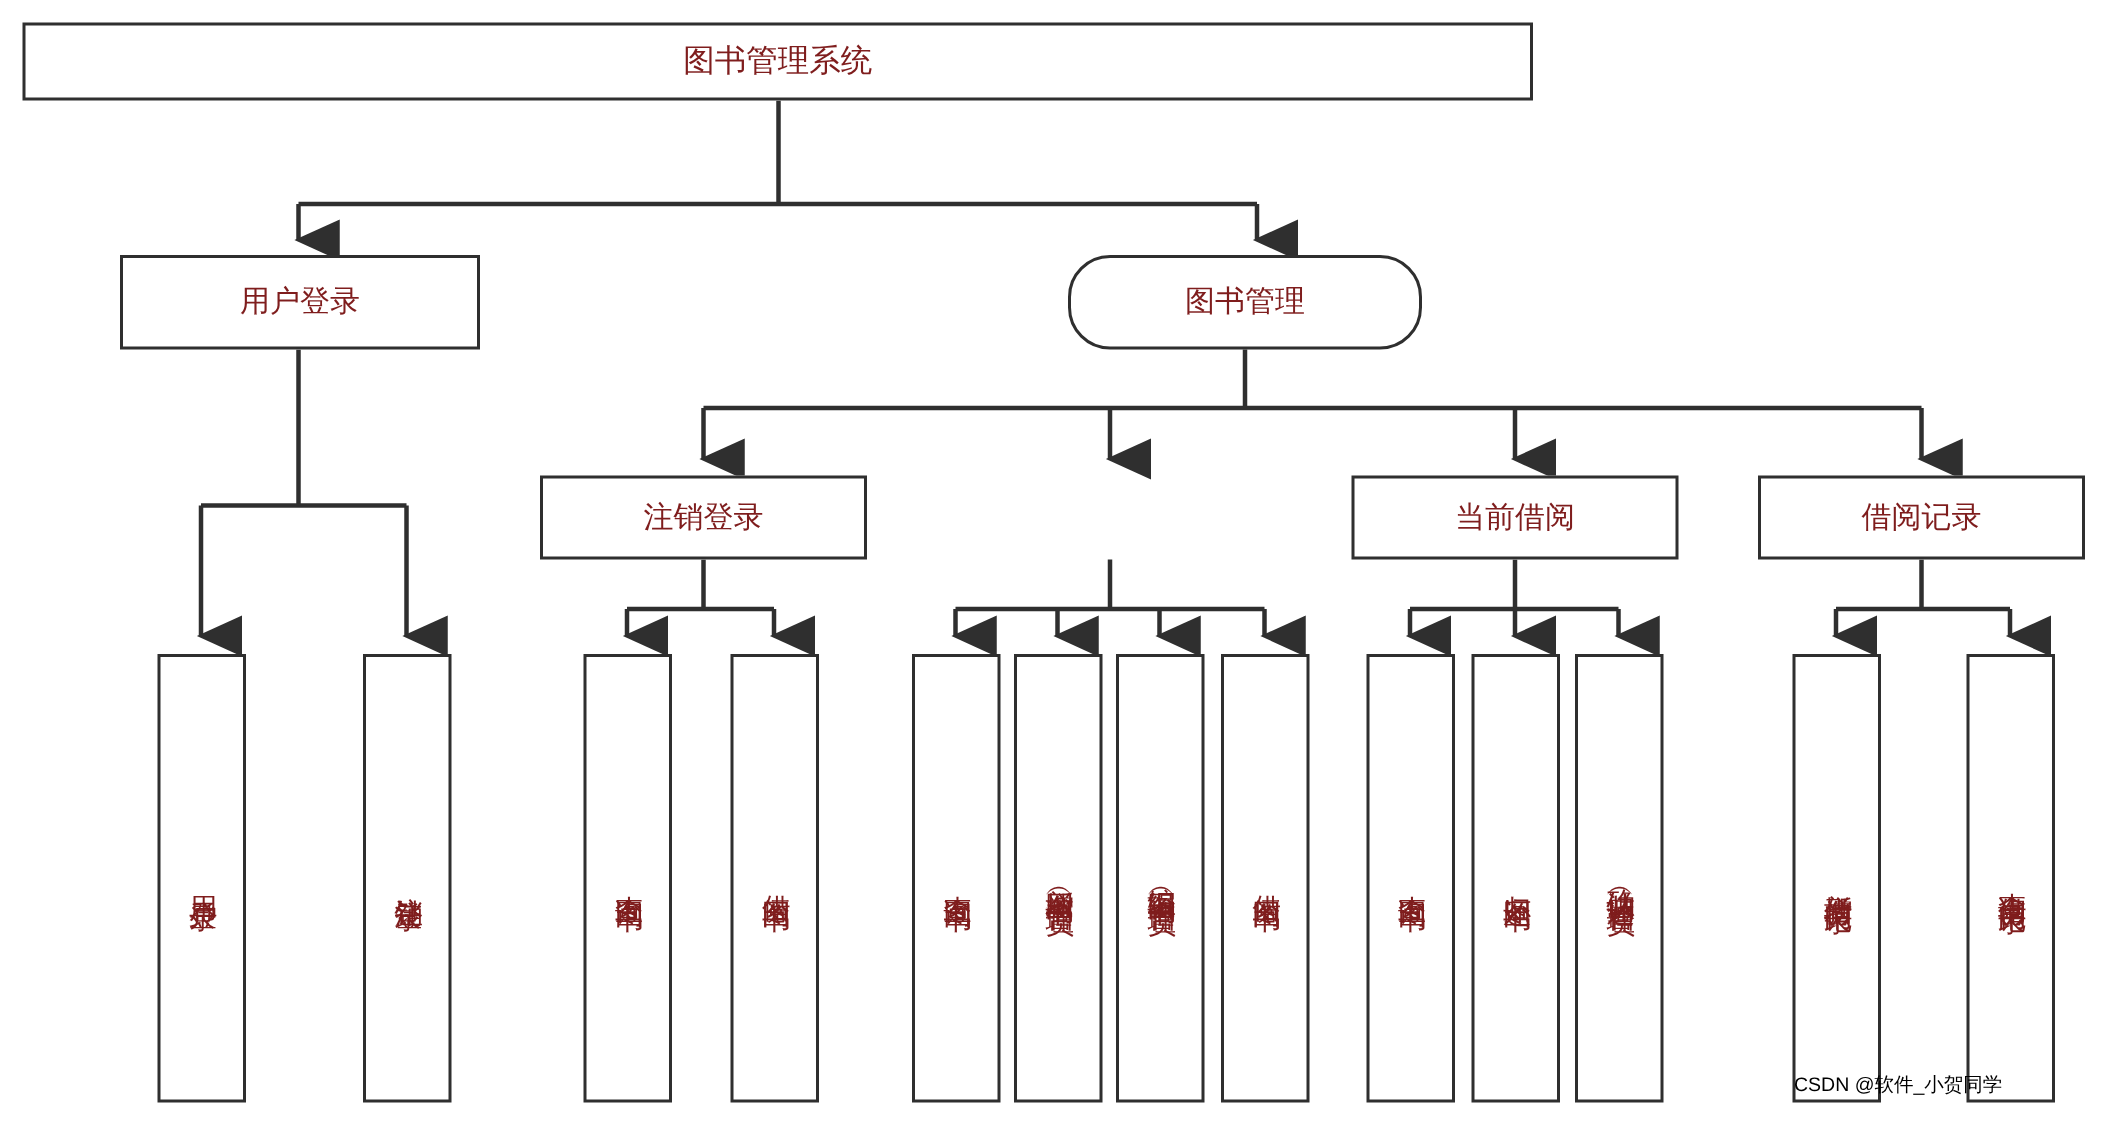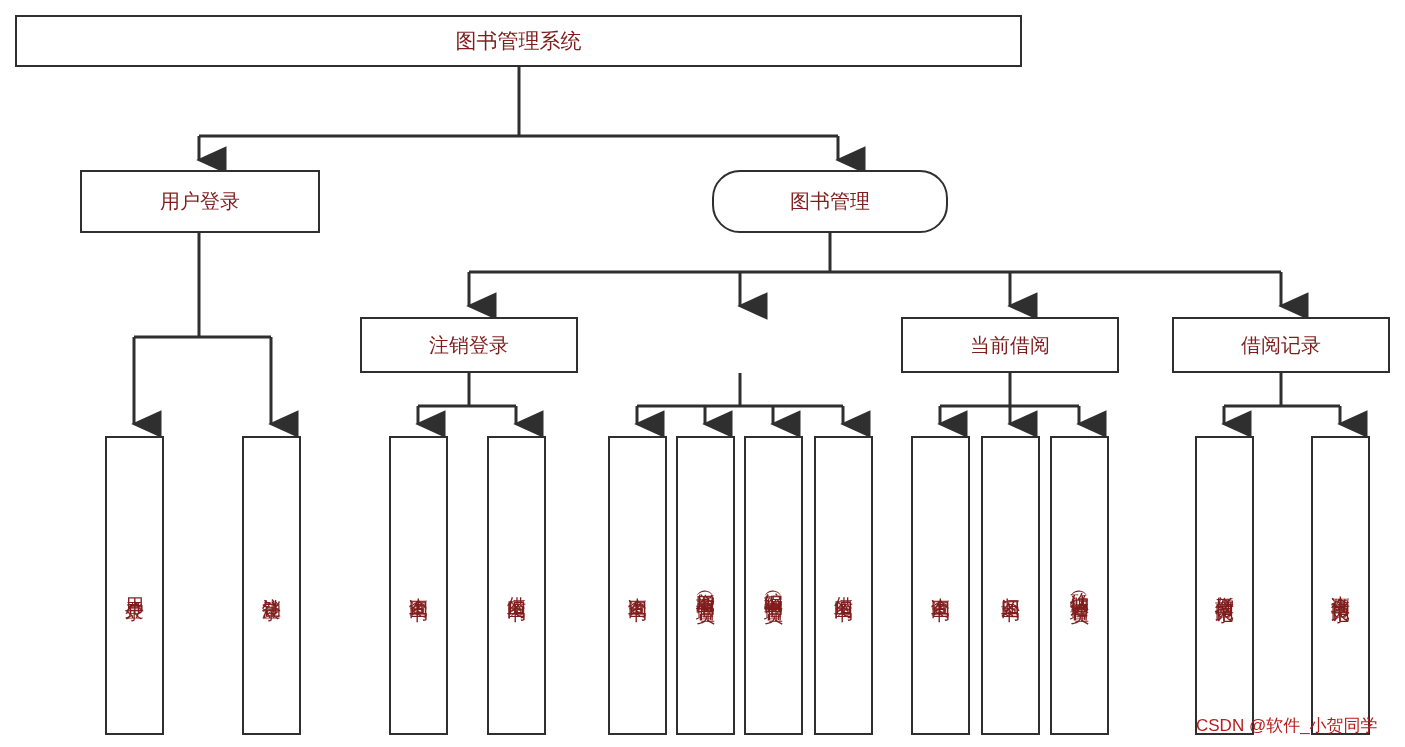--- a/index.html
+++ b/index.html
@@ -51,22 +51,22 @@
     writing-mode: vertical-rl;
     text-orientation: upright;
     letter-spacing: 2px;
     line-height: 1.05;
     max-height: 100%;
   }
   .watermark {
     position: absolute;
     left: 1196px;
     top: 714px;
-    font-size: 17px;
-    color: #b91c1c;
+    font-size: 13px;
+    color: #000000;
     white-space: nowrap;
     z-index: 3;
     font-family: "Liberation Sans", "DejaVu Sans", sans-serif;
   }
 </style>
 </head>
 <body>
 
 <div id="canvas">
 

